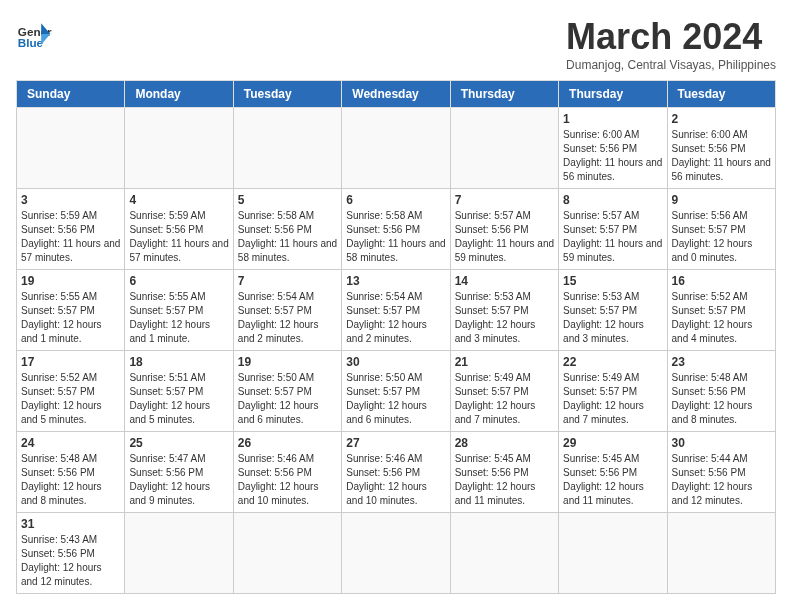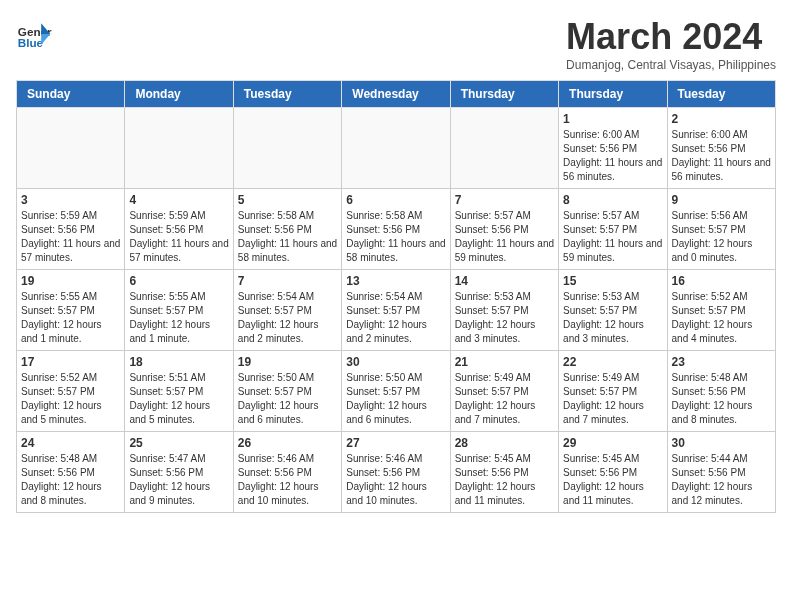--- a/index.html
+++ b/index.html
@@ -296,14 +296,28 @@
 Sunset: 5:56 PM
 Daylight: 12 hours and 11 minutes.</div>
         </td>
         <td>
           <span class="day-number">30</span>
           <div class="day-info">Sunrise: 5:44 AM
 Sunset: 5:56 PM
 Daylight: 12 hours and 12 minutes.</div>
         </td>
       </tr>
+      <tr class="last-row">
+        <td>
+          <span class="day-number">31</span>
+          <div class="day-info">Sunrise: 5:43 AM
+Sunset: 5:56 PM
+Daylight: 12 hours and 12 minutes.</div>
+        </td>
+        <td class="empty-cell"></td>
+        <td class="empty-cell"></td>
+        <td class="empty-cell"></td>
+        <td class="empty-cell"></td>
+        <td class="empty-cell"></td>
+        <td class="empty-cell"></td>
+      </tr>
     </tbody>
 </table>
 
 </body></html>

